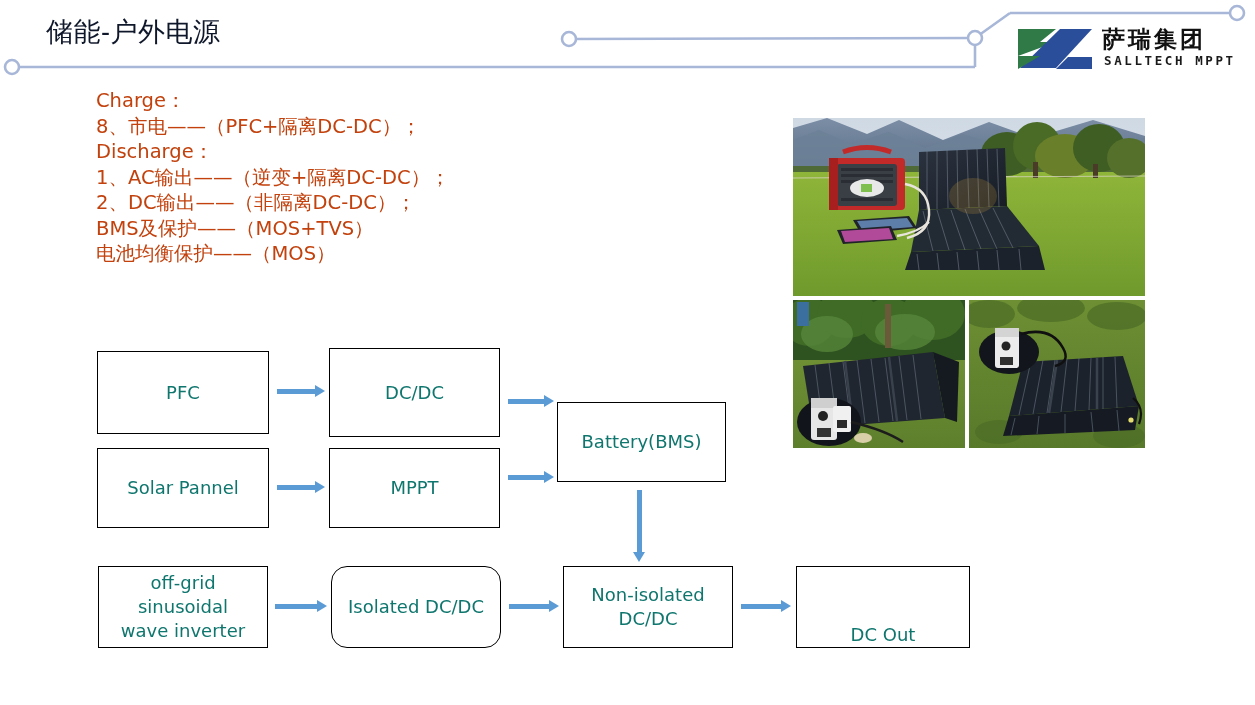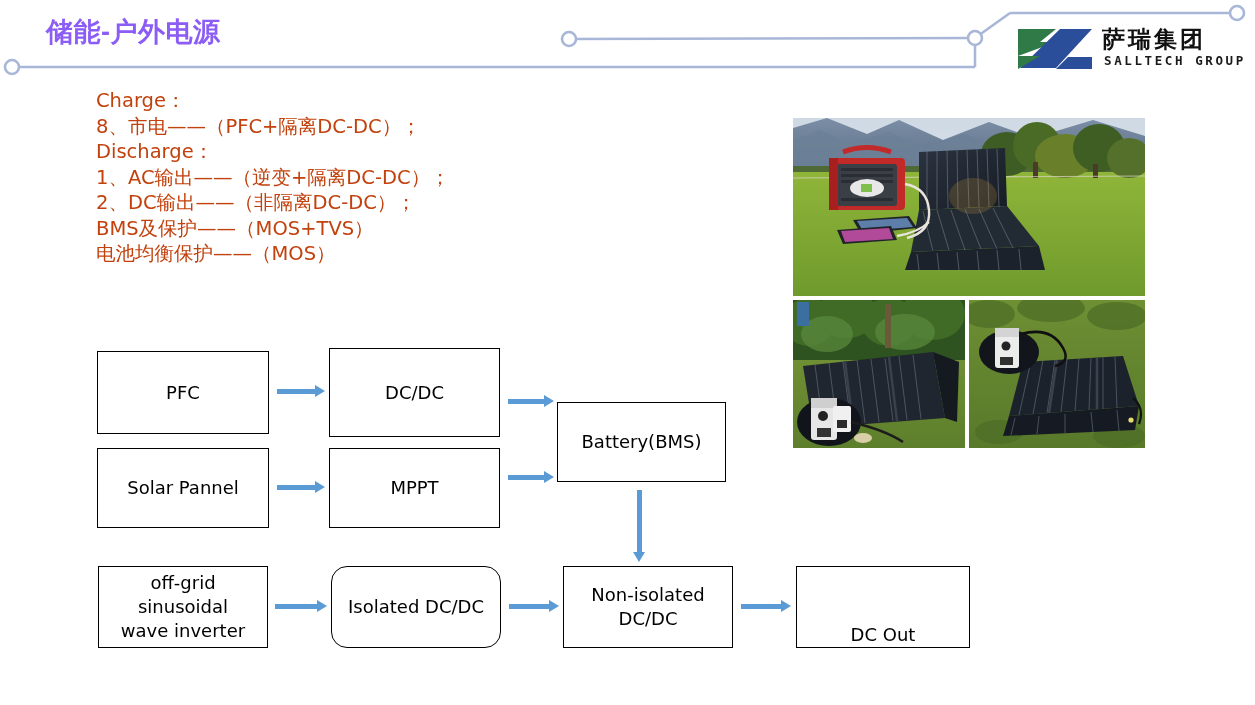--- a/index.html
+++ b/index.html
@@ -6,22 +6,22 @@
   body{
     width:1255px;height:705px;position:relative;overflow:hidden;
     font-family:"Liberation Sans","DejaVu Sans",sans-serif;
     -webkit-font-smoothing:antialiased;
   }
   #slide{position:absolute;inset:0;background:#ffffff;}
 
   
   .hdr-title{
     position:absolute;left:46px;top:14px;
-    font-size:27px;font-weight:bold;letter-spacing:.5px;
-    color:#8b5cf6;white-space:nowrap;
+    font-size:27px;font-weight:normal;letter-spacing:.5px;
+    color:#0f172a;white-space:nowrap;
   }
   .deco{position:absolute;left:0;top:0;width:1255px;height:95px;pointer-events:none;}
 
   
   .logo{position:absolute;left:1016px;top:24px;width:226px;height:50px;}
   .logo-mark{position:absolute;left:0;top:2px;width:78px;height:46px;}
   .logo-cn{
     position:absolute;left:86px;top:0px;
     font-size:23px;font-weight:bold;color:#111;letter-spacing:3px;
     font-family:Liberation Sans, sans-serif;white-space:nowrap;
@@ -37,21 +37,21 @@
     position:absolute;left:96px;top:88px;width:600px;
     font-size:19.5px;color:#c2410c;line-height:25.5px;
     font-family:"DejaVu Sans",sans-serif;
   }
   .bullets div{white-space:nowrap;}
 
   
   .fbox{
     position:absolute;border:1.6px solid #000;background:#fff;
     display:flex;align-items:center;justify-content:center;text-align:center;
-    font-size:18px;color:#000000;line-height:24px;
+    font-size:18px;color:#0f766e;line-height:24px;
     font-family:"DejaVu Sans",sans-serif;
   }
   .arrow{position:absolute;}
   .arrow-h{height:5px;background:#5B9BD5;position:absolute;top:50%;margin-top:-2.5px;left:0;}
   .arrow-hd{
     position:absolute;top:50%;right:0;margin-top:-6px;width:0;height:0;
     border-top:6px solid transparent;border-bottom:6px solid transparent;
     border-left:10px solid #5B9BD5;
   }
   .arrow-v{width:5px;background:#5B9BD5;position:absolute;left:50%;margin-left:-2.5px;top:0;}
@@ -90,21 +90,21 @@
   <div class="hdr-title">储能-户外电源</div>
 
   <div class="logo">
     <svg class="logo-mark" viewBox="0 0 78 46">
       <polygon points="2,3 40,3 24,16 40,16 2,30" fill="#2F7A46"></polygon>
       <polygon points="4,42 40,42 76,3 44,3" fill="#2B4E9B"></polygon>
       <polygon points="2,30 24,30 2,43" fill="#2F7A46"></polygon>
       <polygon points="52,31 76,31 76,43 40,43" fill="#2B4E9B"></polygon>
     </svg>
     <div class="logo-cn">萨瑞集团</div>
-    <div class="logo-en">SALLTECH GROUP</div>
+    <div class="logo-en">SALLTECH MPPT</div>
   </div>
 
   <div class="bullets">
     <div>Charge：</div>
     <div>8、市电——（PFC+隔离DC-DC）；</div>
     <div>Discharge：</div>
     <div>1、AC输出——（逆变+隔离DC-DC）；</div>
     <div>2、DC输出——（非隔离DC-DC）；</div>
     <div>BMS及保护——（MOS+TVS）</div>
     <div>电池均衡保护——（MOS）</div>

